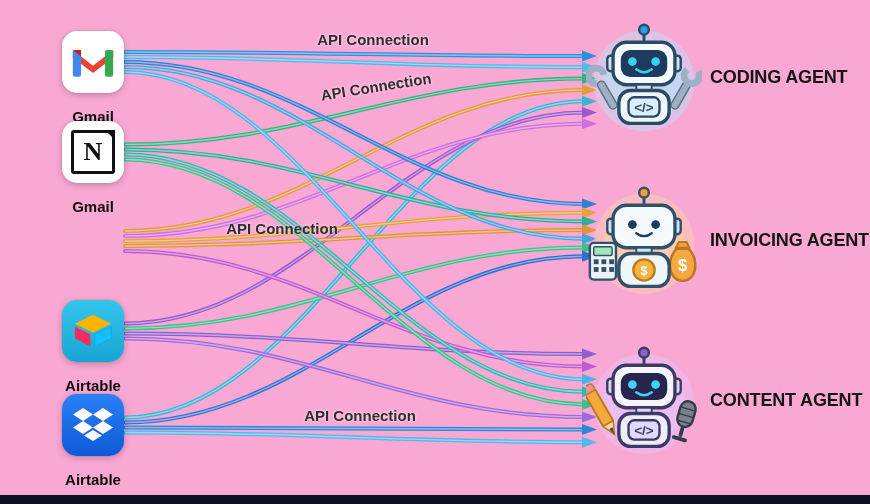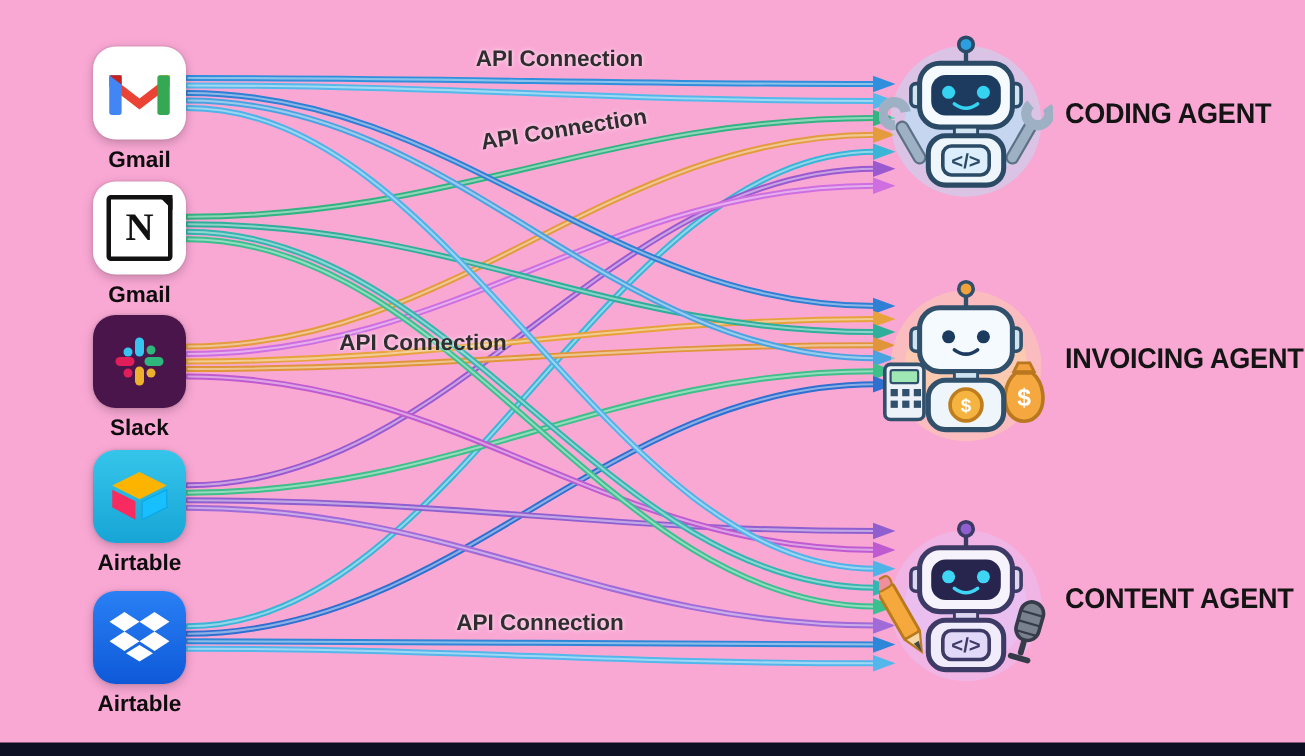--- a/index.html
+++ b/index.html
@@ -7,21 +7,21 @@
          font-family:"Liberation Sans",sans-serif;}
   #wires{position:absolute;left:0;top:0;z-index:1;}
   .source-node{position:absolute;width:110px;left:38px;display:flex;flex-direction:column;
                align-items:center;z-index:2;}
   .icon-card{width:62px;height:62px;border-radius:15px;background:#fff;
              box-shadow:0 2px 7px rgba(0,0,0,.22),0 0 0 1px rgba(0,0,0,.04);
              display:flex;align-items:center;justify-content:center;}
   .icon-card.slack-bg{background:#4A154B;}
   .icon-card.airtable-bg{background:linear-gradient(180deg,#35c5ea,#17a5d6);}
   .icon-card.dropbox-bg{background:linear-gradient(180deg,#2a80f5,#0e59d8);}
-  .source-label{margin-top:5px;font-size:15px;font-weight:bold;color:#0d0d0d;}
+  .source-label{margin-top:15px;font-size:15px;font-weight:bold;color:#0d0d0d;}
   .agent-node{position:absolute;left:586px;display:flex;align-items:center;z-index:2;}
   .agent-label{font-size:19px;font-weight:bold;color:#141414;letter-spacing:-0.2px;
                transform:scaleX(.95);transform-origin:left center;margin-left:8px;white-space:nowrap;}
   .api-label{position:absolute;z-index:3;font-size:15px;font-weight:bold;color:#2e2e2e;
              transform:translateX(-50%);white-space:nowrap;
              text-shadow:0 0 3px rgba(255,255,255,.8);}
   .api-label.tilt{transform:translateX(-50%) rotate(-9deg);}
   .bottom-bar{position:absolute;left:0;bottom:0;width:100%;height:9px;background:#0d1022;z-index:4;}
   .notion-page{width:38px;height:38px;background:#fff;border:3px solid #111;border-radius:3px;
                display:flex;align-items:center;justify-content:center;position:relative;}
@@ -124,35 +124,20 @@
   <div class="source-node" style="top:121px;">
     <div class="icon-card">
       <div class="notion-page">
           <span class="notion-n">N</span>
           <span class="notion-flap"></span>
         </div>
     </div>
     <div class="source-label">Gmail</div>
   </div>
 
-  <div class="source-node" style="top:210px;">
-    <div class="icon-card slack-bg">
-      <svg width="40" height="40" viewBox="0 0 60 60">
-        <rect x="25.5" y="6" width="9" height="19" rx="4.5" fill="#36C5F0"></rect>
-        <rect x="14" y="16" width="9" height="9" rx="4.5" fill="#36C5F0"></rect>
-        <rect x="35" y="25.5" width="19" height="9" rx="4.5" fill="#2EB67D"></rect>
-        <rect x="37" y="14" width="9" height="9" rx="4.5" fill="#2EB67D"></rect>
-        <rect x="25.5" y="35" width="9" height="19" rx="4.5" fill="#ECB22E"></rect>
-        <rect x="37" y="37" width="9" height="9" rx="4.5" fill="#ECB22E"></rect>
-        <rect x="6" y="25.5" width="19" height="9" rx="4.5" fill="#E01E5A"></rect>
-        <rect x="14" y="37" width="9" height="9" rx="4.5" fill="#E01E5A"></rect>
-      </svg>
-    </div>
-    <div class="source-label">Slack</div>
-  </div>
 
   <div class="source-node" style="top:300px;align-items:center;">
     <div class="icon-card airtable-bg">
       <svg width="44" height="40" viewBox="0 0 48 44">
         <polygon points="24,4 44,14 24,24 4,14" fill="#FCB400"></polygon>
         <polygon points="4,17 21,25.5 21,39 4,30" fill="#F82B60"></polygon>
         <polygon points="26,25.5 44,17 44,30 26,39" fill="#18BFFF" stroke="#0ea8e6" stroke-width="1"></polygon>
       </svg>
     </div>
     <div class="source-label">Airtable</div>

